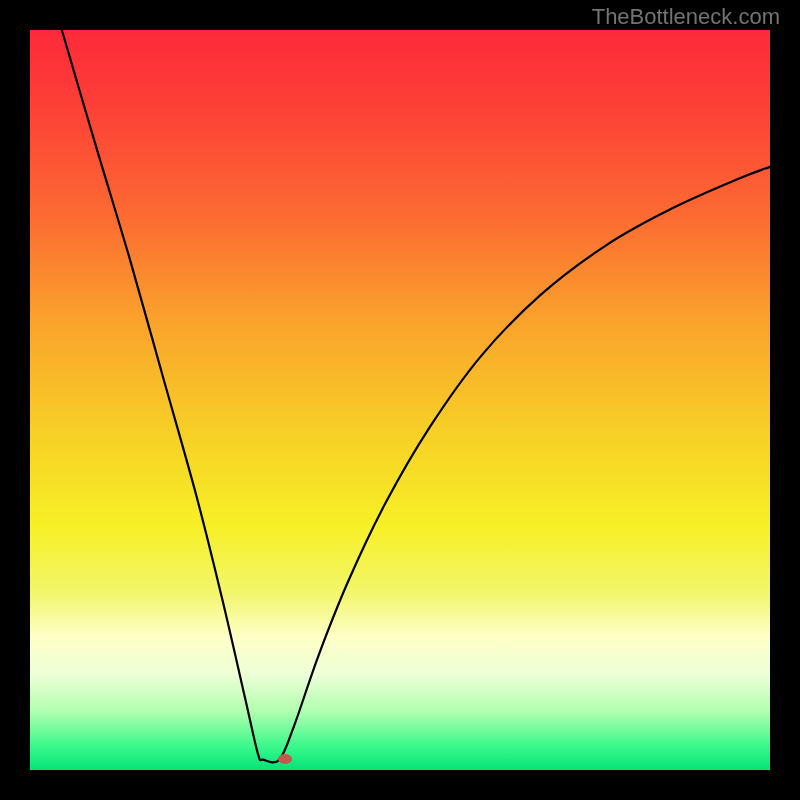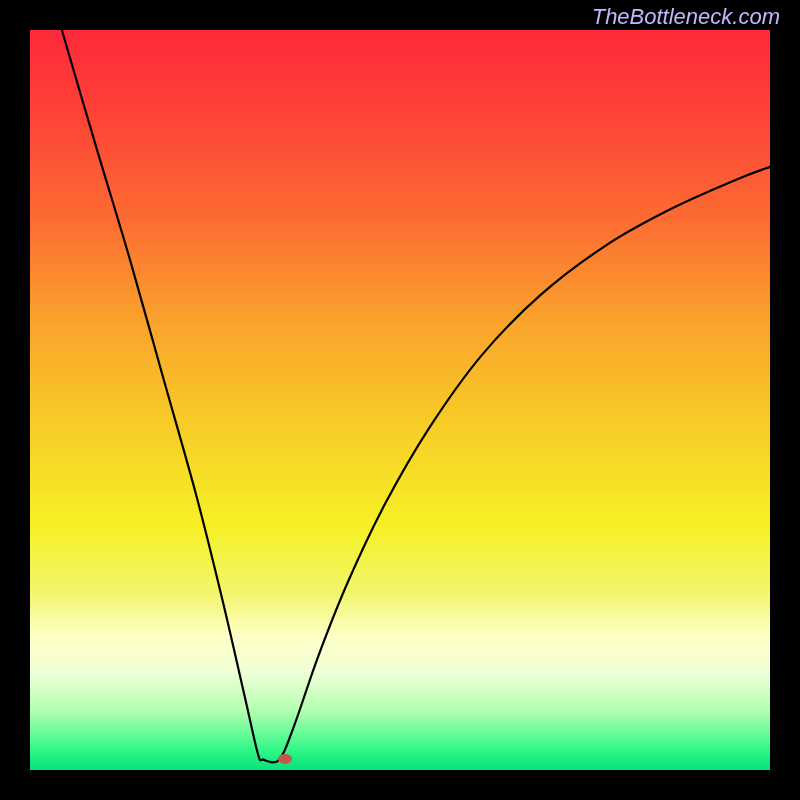--- a/index.html
+++ b/index.html
@@ -14,25 +14,24 @@
   .frame {
     position: relative;
     width: 800px;
     height: 800px;
     background: #000;
   }
   .watermark {
     position: absolute;
     top: 4px;
     right: 20px;
-    color: #c4b5fd;
+    color: #737373;
     font-size: 22px;
     font-family: Arial, sans-serif;
     z-index: 10;
-    font-style: italic;
   }
   .plot-area {
     position: absolute;
     top: 30px;
     left: 30px;
     width: 740px;
     height: 740px;
     background: linear-gradient(to bottom,
       #fd2a3a 0%,
       #fd3f37 10%,

